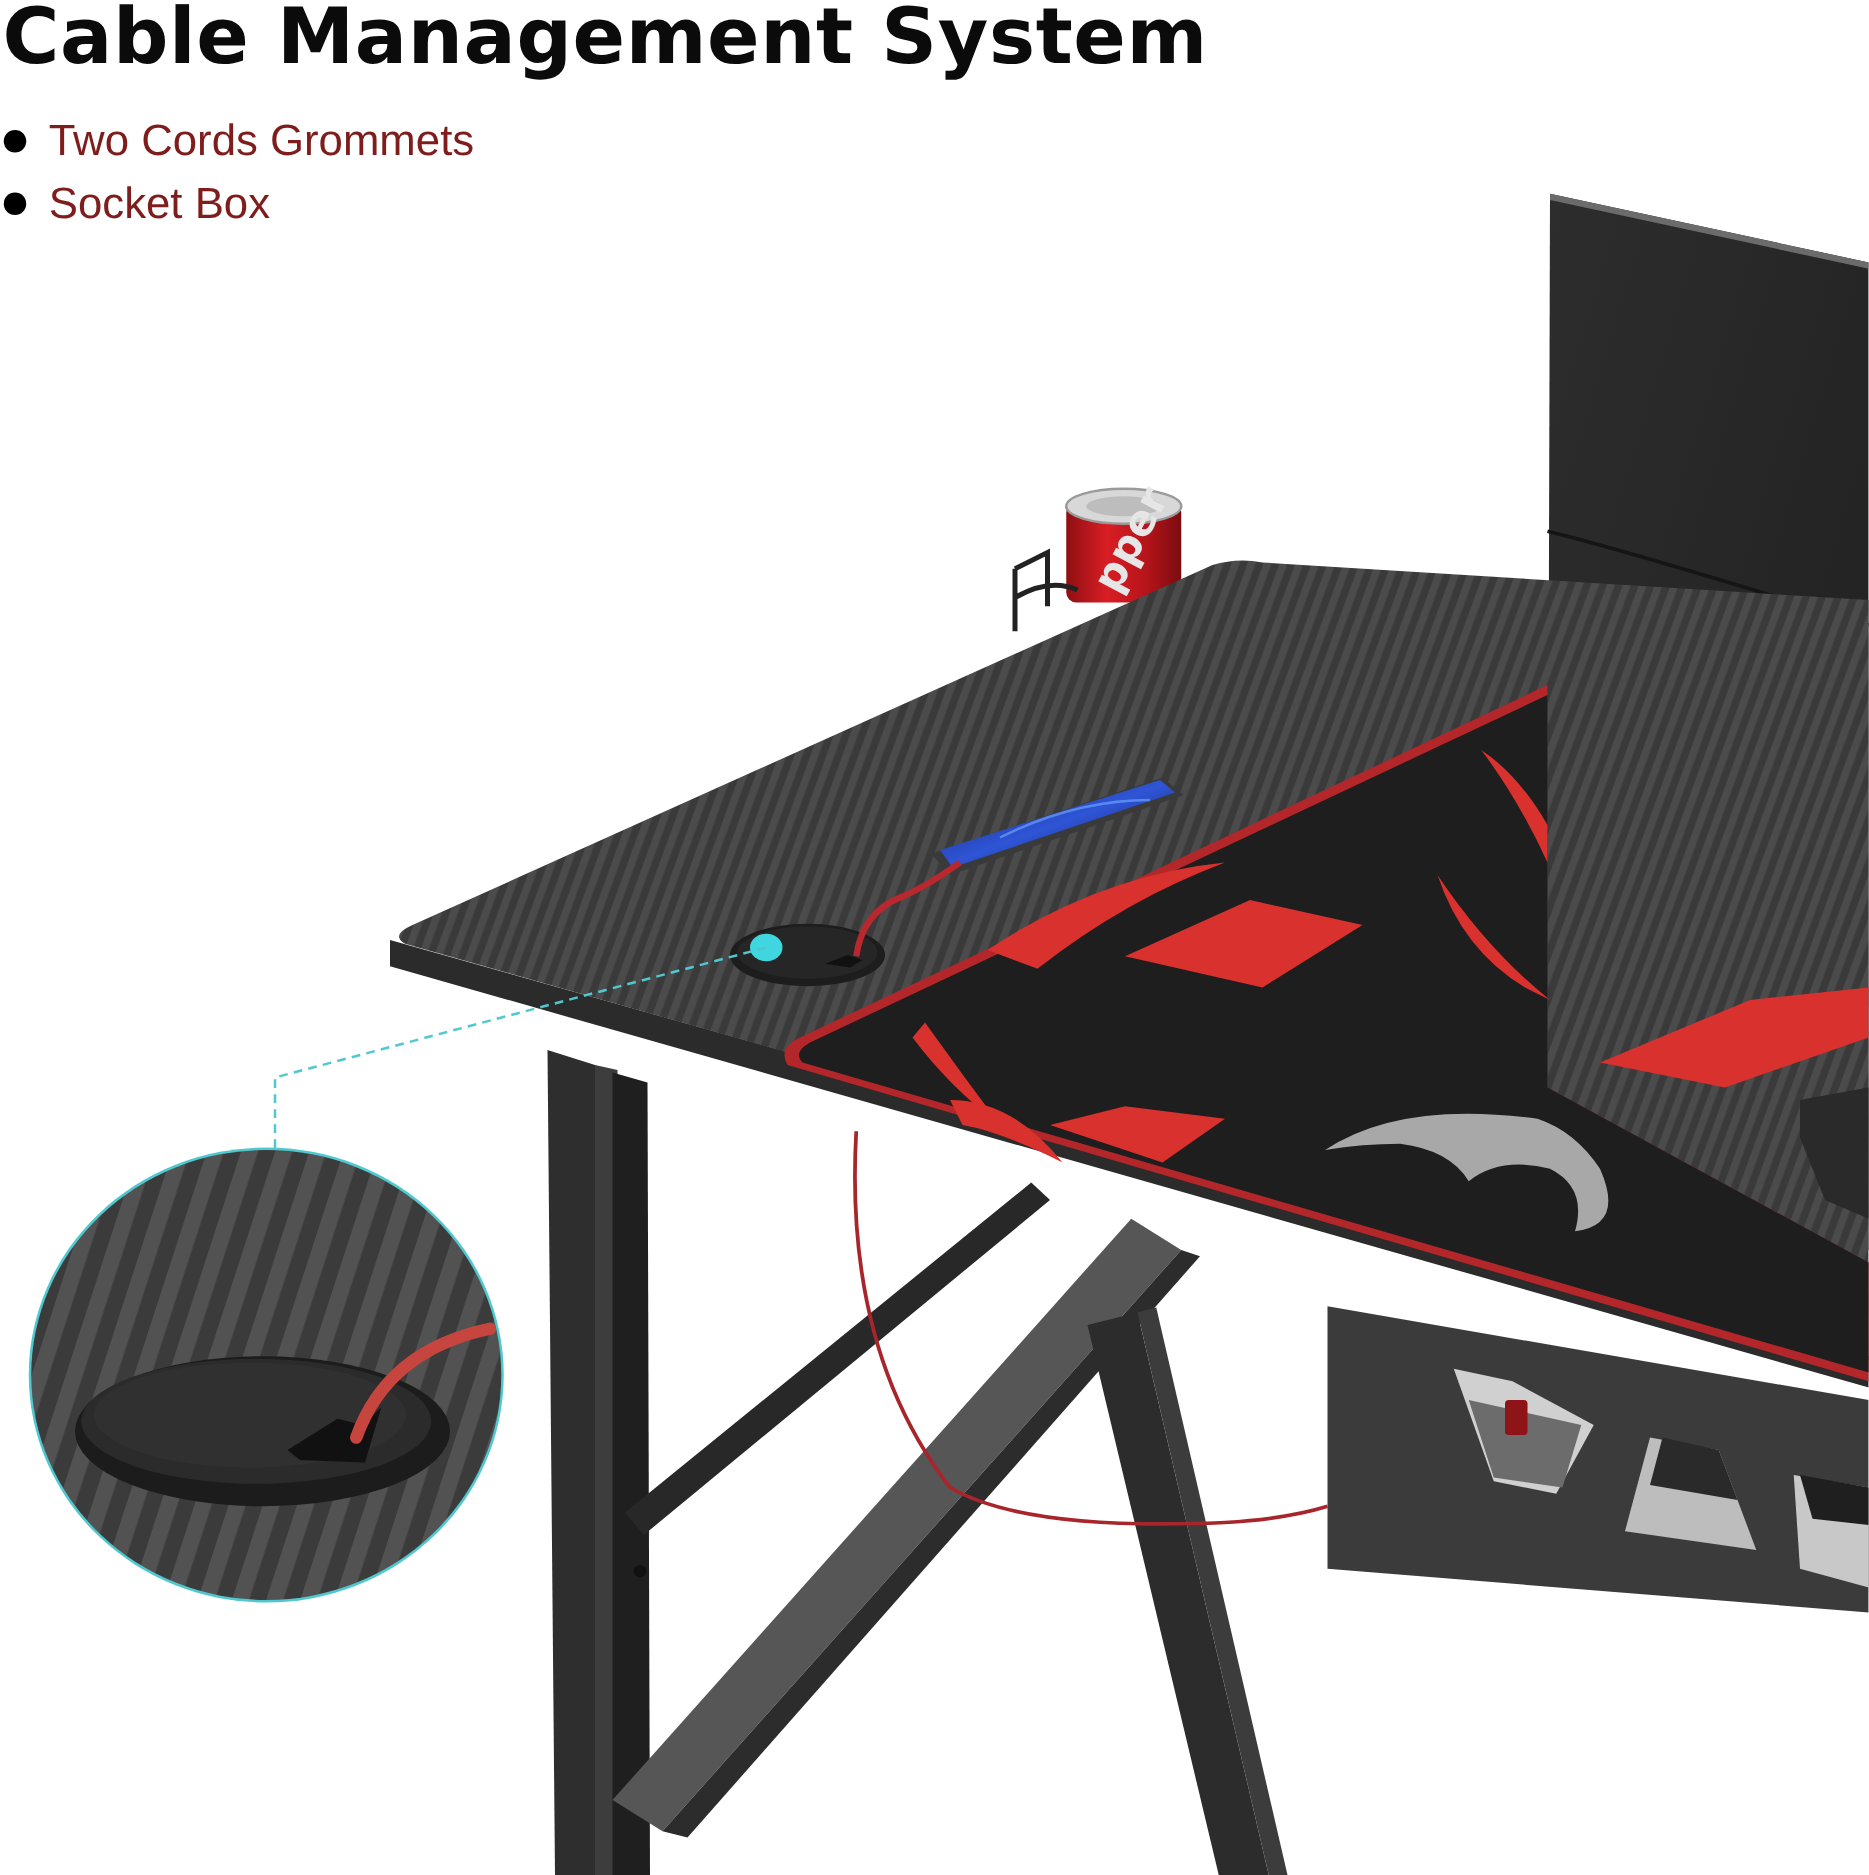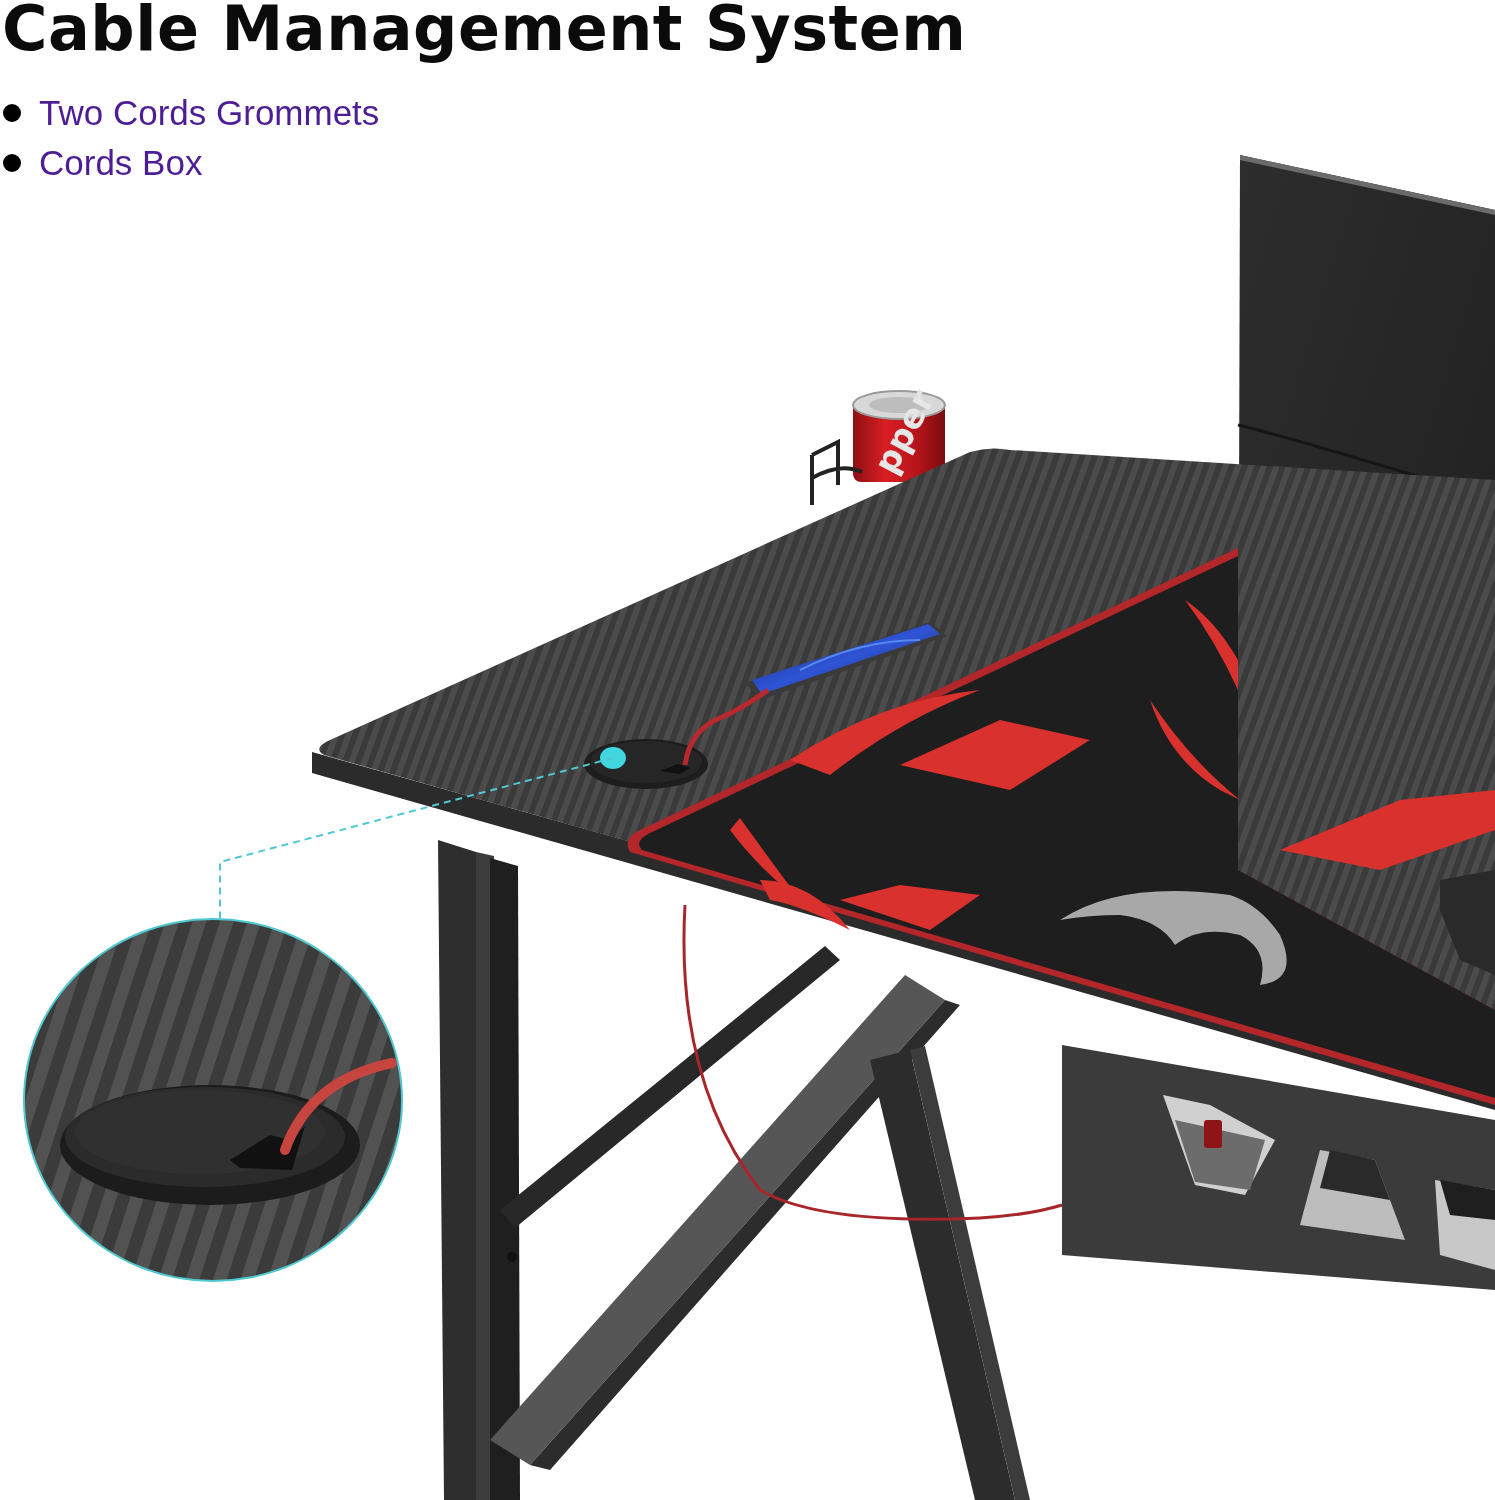--- a/index.html
+++ b/index.html
@@ -1,35 +1,35 @@
 <!DOCTYPE html>
 <html><head>
 <meta charset="utf-8">
 <style>
   html, body { margin: 0; padding: 0; background: #ffffff; }
   body { width: 1495px; height: 1500px; position: relative; overflow: hidden; font-family: "DejaVu Sans", sans-serif; }
   .headline { position: absolute; left: 2px; top: -8px; font-family: "DejaVu Sans", sans-serif; font-weight: bold; font-size: 62px; letter-spacing: 0.5px; color: #0b0b0b; white-space: nowrap; margin: 0; }
   .features { position: absolute; left: 0; top: 88px; margin: 0; padding: 0; list-style: none; }
-  .features li { display: flex; align-items: center; height: 50px; font-family: "Liberation Sans", sans-serif; font-size: 35px; color: #4c1d95; }
+  .features li { display: flex; align-items: center; height: 50px; font-family: "Liberation Sans", sans-serif; font-size: 35px; color: #7f1d1d; }
   .features .dot { width: 18px; height: 18px; border-radius: 50%; background: #000; margin: 0 18px 0 3px; flex: none; }
   svg.scene { position: absolute; left: 0; top: 0; }
 </style>
 </head>
 <body>
 
 <h1 class="headline">Cable Management System</h1>
 
 <ul class="features">
   <li>
     <span class="dot"></span>
     <span>Two Cords Grommets</span>
   </li>
   <li>
     <span class="dot"></span>
-    <span>Cords Box</span>
+    <span>Socket Box</span>
   </li>
 </ul>
 
 <svg class="scene" width="1495" height="1500" viewBox="0 0 1495 1500" xmlns="http://www.w3.org/2000/svg">
   <defs>
     <pattern id="carbon" patternUnits="userSpaceOnUse" width="12" height="12" patternTransform="rotate(20)">
       <rect width="12" height="12" fill="#3a3a3a"></rect>
       <rect width="6" height="12" fill="#4b4b4b"></rect>
     </pattern>
     <pattern id="carbonBig" patternUnits="userSpaceOnUse" width="26" height="26" patternTransform="rotate(18)">

